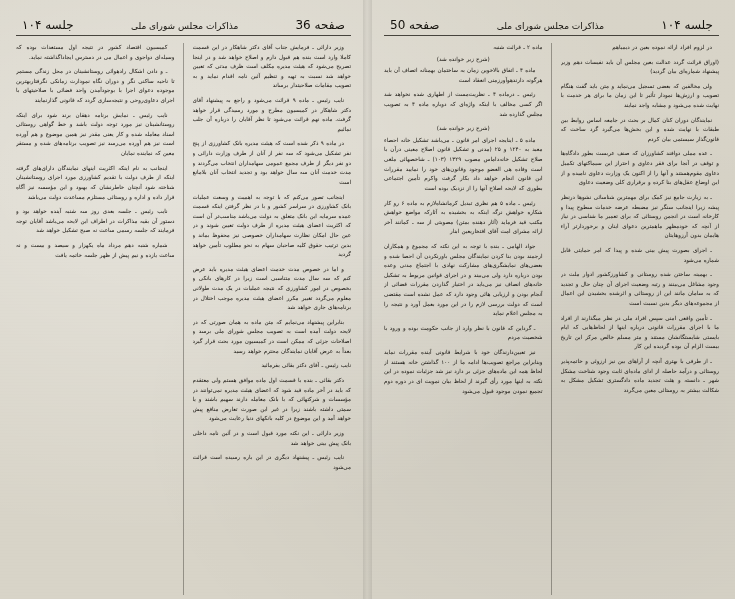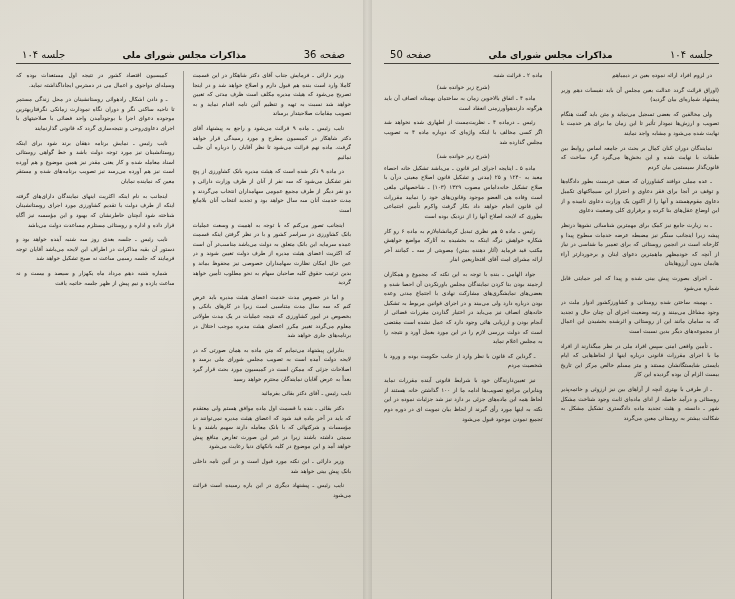--- a/index.html
+++ b/index.html
@@ -61,27 +61,26 @@
     font-size: 8.5px;
     letter-spacing: 0.2px;
     color: #14110c;
     padding: 0 6px 3px 6px;
     border-bottom: 1px solid rgba(20,17,12,0.75);
     margin-bottom: 7px;
     font-family: "DejaVu Sans", sans-serif;
   }
   .header .hdr-side {
     white-space: nowrap;
-    font-size: 10px;
-    margin-top: 31px;
+    font-size: 12px;
   }
   .header .hdr-mid {
     white-space: nowrap;
     font-size: 9px;
-    font-weight: bold;
+    font-weight: normal;
     letter-spacing: 0.4px;
   }
 
   .cols {
     display: flex;
     flex-direction: row;
     gap: 9px;
     height: 552px;
   }
   .col {

